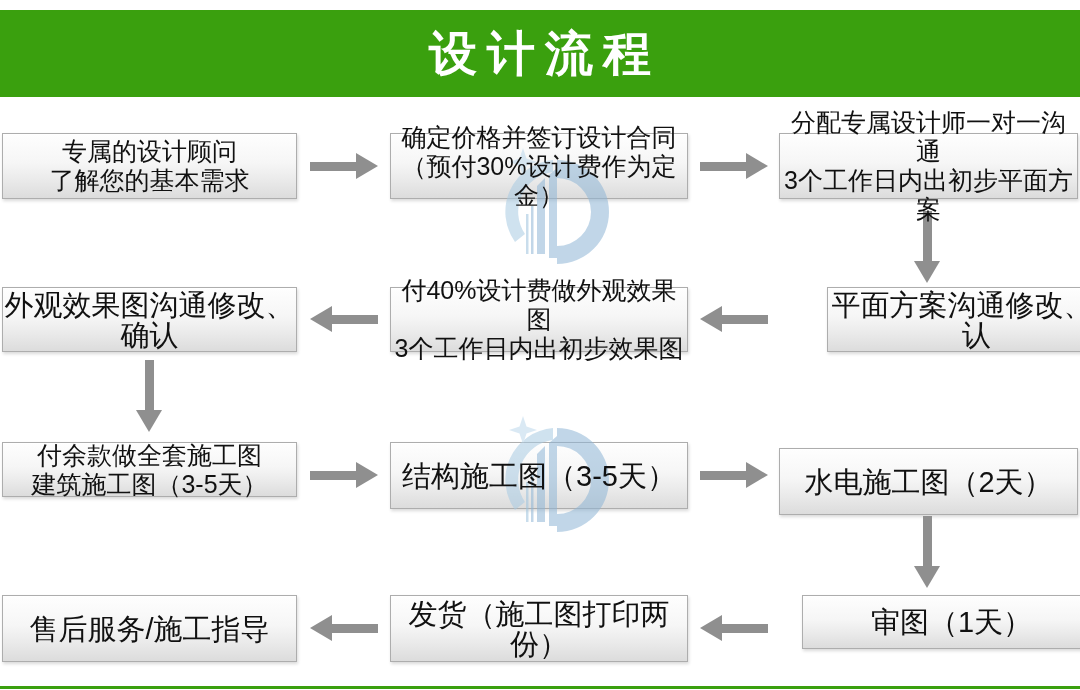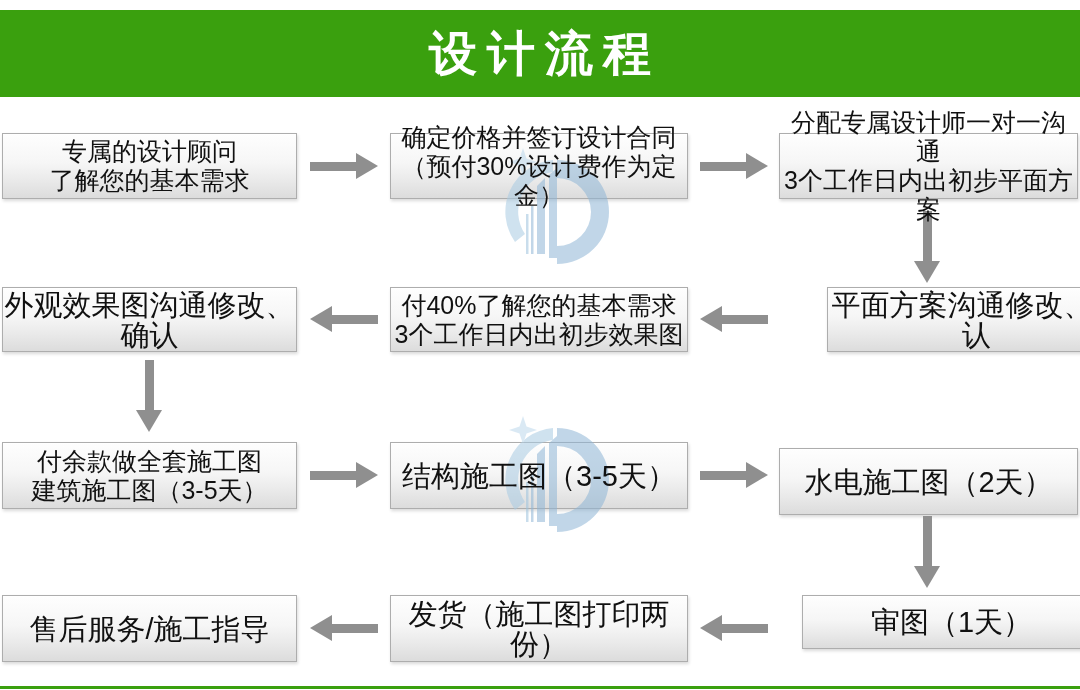--- a/index.html
+++ b/index.html
@@ -108,37 +108,37 @@
   </div>
 
   <div class="box single" style="left:2px; top:287px; width:295px; height:65px;">
     <div class="bline">外观效果图沟通修改、确认</div>
   </div>
   <div class="arrow-left" style="left:310px; top:306px;">
     <div class="head-l"></div>
       <div class="shaft-h"></div>
   </div>
   <div class="box" style="left:390px; top:287px; width:298px; height:65px;">
-    <div class="bline">付40%了解您的基本需求</div>
+    <div class="bline">付40%设计费做外观效果图</div>
     <div class="bline">3个工作日内出初步效果图</div>
   </div>
   <div class="arrow-left" style="left:700px; top:306px;">
     <div class="head-l"></div>
       <div class="shaft-h"></div>
   </div>
   <div class="box single" style="left:779px; top:287px; width:299px; height:65px;margin-left:48px;">
     <div class="bline">平面方案沟通修改、确认</div>
   </div>
 
   <div class="arrow-down" style="left:136px; top:360px;">
     <div class="shaft-v"></div>
       <div class="head-d"></div>
   </div>
 
-  <div class="box" style="left:2px; top:442px; width:295px; height:67px;">
+  <div class="box" style="left:2px; top:442px; width:295px; height:55px;">
     <div class="bline">付余款做全套施工图</div>
     <div class="bline">建筑施工图（3-5天）</div>
   </div>
   <div class="arrow-right" style="left:310px; top:462px;">
     <div class="shaft-h"></div>
       <div class="head-r"></div>
   </div>
   <div class="box single" style="left:390px; top:442px; width:298px; height:67px;">
     <div class="bline">结构施工图（3-5天）</div>
   </div>

